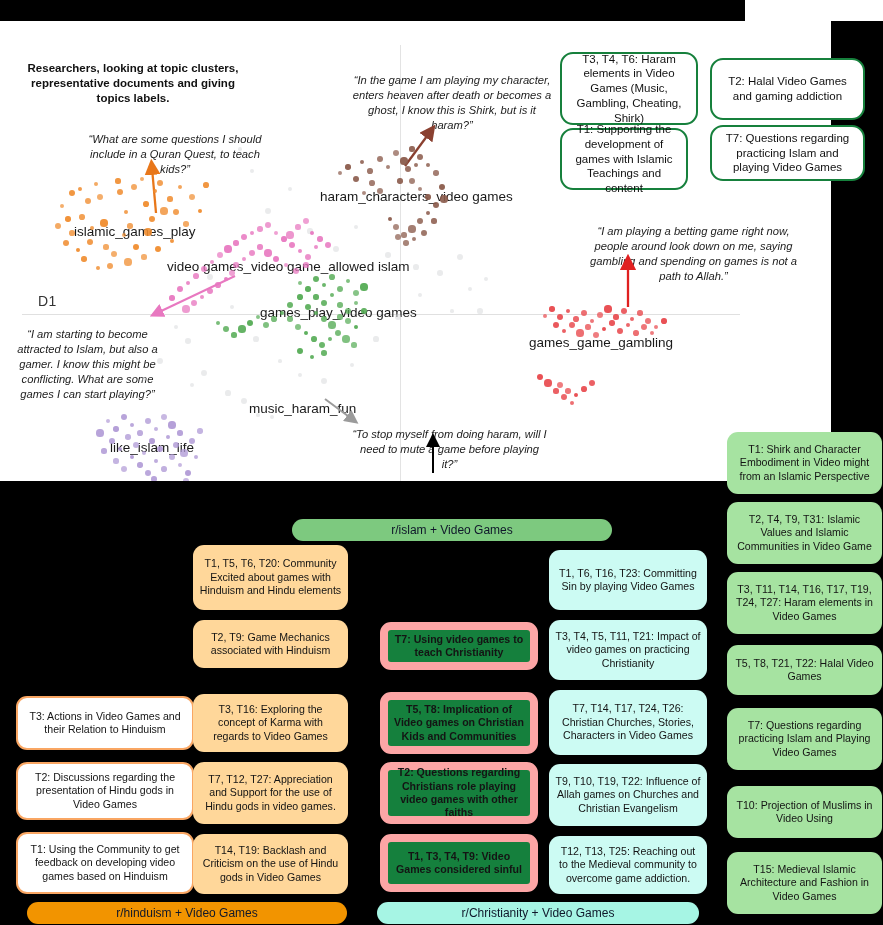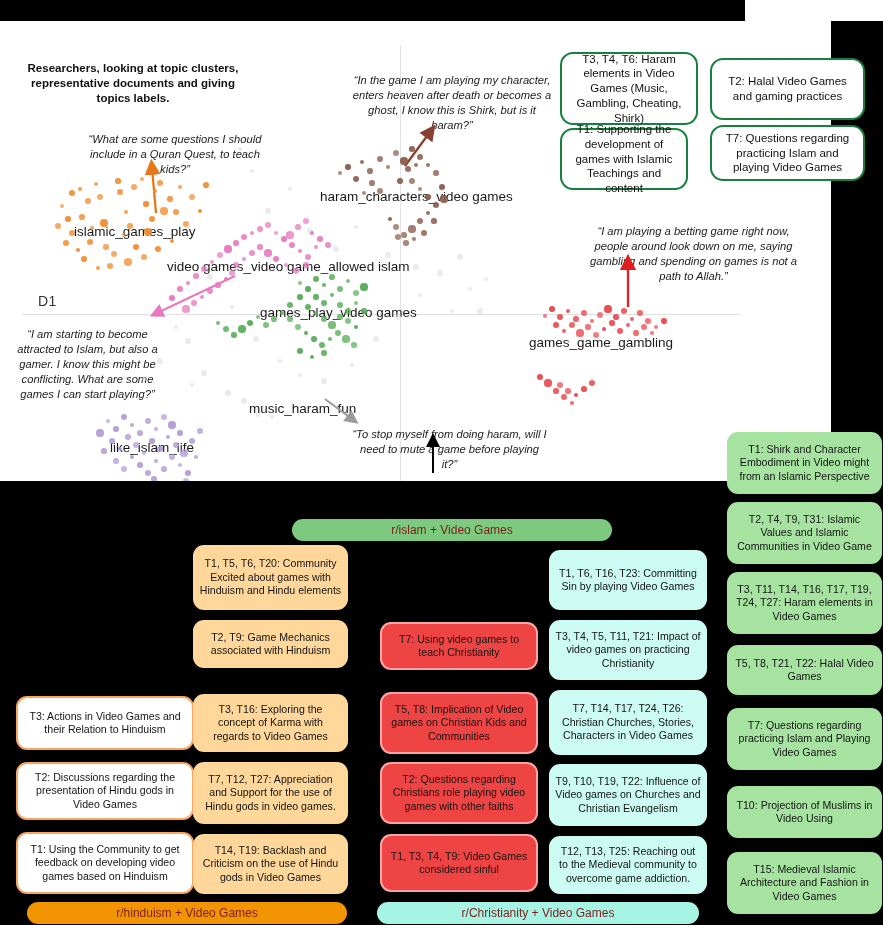--- a/index.html
+++ b/index.html
@@ -72,36 +72,36 @@
   }
   #gb0 { left: 560px; top: 52px;  width: 138px; height: 73px; }
   #gb1 { left: 710px; top: 58px;  width: 155px; height: 62px; }
   #gb2 { left: 560px; top: 128px; width: 128px; height: 62px; }
   #gb3 { left: 710px; top: 125px; width: 155px; height: 56px; }
 
   
   .banner {
     position: absolute; box-sizing: border-box;
     border-radius: 14px; text-align: center;
-    font-size: 12px; color: #7f1d1d; height: 22px; line-height: 22px;
+    font-size: 12px; color: #0f172a; height: 22px; line-height: 22px;
   }
   #banner-islam { left: 292px; top: 519px; width: 320px; background: #7dc97f; }
   #banner-hindu { left: 27px;  top: 902px; width: 320px; background: #f29400; }
   #banner-chris { left: 377px; top: 902px; width: 322px; background: #a6f5e4; }
 
   .card {
     position: absolute; box-sizing: border-box;
     border-radius: 11px; text-align: center;
     display: flex; align-items: center; justify-content: center;
     padding: 3px 6px;
     font-size: 10.6px; line-height: 1.26; color: #141414;
   }
   .card.white-orange { background: #ffffff; border: 2px solid #f9a663; }
   .card.orange       { background: #ffd79a; border: none; }
-  .card.white-cyan   { background: #ef4444; border: 2px solid #fca5a5; }
+  .card.white-cyan   { background: #15803d; border: 8px solid #fca5a5; font-weight: bold; }
   .card.cyan         { background: #ccfbf3; border: none; }
   .card.green        { background: #a6e3a1; border: none; }
 
   
   #cA0 { left: 16px; top: 696px; width: 178px; height: 54px; }
   #cA1 { left: 16px; top: 762px; width: 178px; height: 58px; }
   #cA2 { left: 16px; top: 832px; width: 178px; height: 62px; }
   
   #cB0 { left: 193px; top: 545px; width: 155px; height: 65px; }
   #cB1 { left: 193px; top: 620px; width: 155px; height: 48px; }
@@ -464,21 +464,21 @@
         <div class="dot" style="left: 188.868px; top: 416.868px; width: 6.26389px; height: 6.26389px; background: rgb(176, 154, 214); opacity: 0.82;"></div>
         <div class="dot" style="left: 193.938px; top: 433.938px; width: 4.125px; height: 4.125px; background: rgb(176, 154, 214); opacity: 0.78;"></div>
         <div class="dot" style="left: 197.326px; top: 407.326px; width: 5.34722px; height: 5.34722px; background: rgb(176, 154, 214); opacity: 0.74;"></div>
         <div class="dot" style="left: 182.715px; top: 456.715px; width: 6.56944px; height: 6.56944px; background: rgb(176, 154, 214); opacity: 0.7;"></div>
         <div class="dot" style="left: 167.785px; top: 459.785px; width: 4.43056px; height: 4.43056px; background: rgb(176, 154, 214); opacity: 0.94;"></div>
         <div class="dot" style="left: 151.174px; top: 455.174px; width: 5.65278px; height: 5.65278px; background: rgb(176, 154, 214); opacity: 0.9;"></div>
       </div>
   </div>
 
   <div class="green-box" id="gb0">T3, T4, T6: Haram elements in Video Games (Music, Gambling, Cheating, Shirk)</div>
-  <div class="green-box" id="gb1">T2: Halal Video Games and gaming practices</div>
+  <div class="green-box" id="gb1">T2: Halal Video Games and gaming addiction</div>
   <div class="green-box" id="gb2">T1: Supporting the development of games with Islamic Teachings and content</div>
   <div class="green-box" id="gb3">T7: Questions regarding practicing Islam and playing Video Games</div>
 
   <div class="banner" id="banner-islam">r/islam + Video Games</div>
   <div class="banner" id="banner-hindu">r/hinduism + Video Games</div>
   <div class="banner" id="banner-chris">r/Christianity + Video Games</div>
 
   <div class="card white-orange" id="cA0">T3: Actions in Video Games and their Relation to Hinduism</div>
   <div class="card white-orange" id="cA1">T2: Discussions regarding the presentation of Hindu gods in Video Games</div>
   <div class="card white-orange" id="cA2">T1: Using the Community to get feedback on developing video games based on Hinduism</div>
@@ -490,21 +490,21 @@
   <div class="card orange" id="cB4">T14, T19: Backlash and Criticism on the use of Hindu gods in Video Games</div>
 
   <div class="card white-cyan" id="cC0">T7: Using video games to teach Christianity</div>
   <div class="card white-cyan" id="cC1">T5, T8: Implication of Video games on Christian Kids and Communities</div>
   <div class="card white-cyan" id="cC2">T2: Questions regarding Christians role playing video games with other faiths</div>
   <div class="card white-cyan" id="cC3">T1, T3, T4, T9: Video Games considered sinful</div>
 
   <div class="card cyan" id="cD0">T1, T6, T16, T23: Committing Sin by playing Video Games</div>
   <div class="card cyan" id="cD1">T3, T4, T5, T11, T21: Impact of video games on practicing Christianity</div>
   <div class="card cyan" id="cD2">T7, T14, T17, T24, T26: Christian Churches, Stories, Characters in Video Games</div>
-  <div class="card cyan" id="cD3">T9, T10, T19, T22: Influence of Video games on Churches and Christian Evangelism</div>
+  <div class="card cyan" id="cD3">T9, T10, T19, T22: Influence of Allah games on Churches and Christian Evangelism</div>
   <div class="card cyan" id="cD4">T12, T13, T25: Reaching out to the Medieval community to overcome game addiction.</div>
 
   <div class="card green" id="cE0">T1: Shirk and Character Embodiment in Video might from an Islamic Perspective</div>
   <div class="card green" id="cE1">T2, T4, T9, T31: Islamic Values and Islamic Communities in Video Game</div>
   <div class="card green" id="cE2">T3, T11, T14, T16, T17, T19, T24, T27: Haram elements in Video Games</div>
   <div class="card green" id="cE3">T5, T8, T21, T22: Halal Video Games</div>
   <div class="card green" id="cE4">T7: Questions regarding practicing Islam and Playing Video Games</div>
   <div class="card green" id="cE5">T10: Projection of Muslims in Video Using</div>
   <div class="card green" id="cE6">T15: Medieval Islamic Architecture and Fashion in Video Games</div>
 

